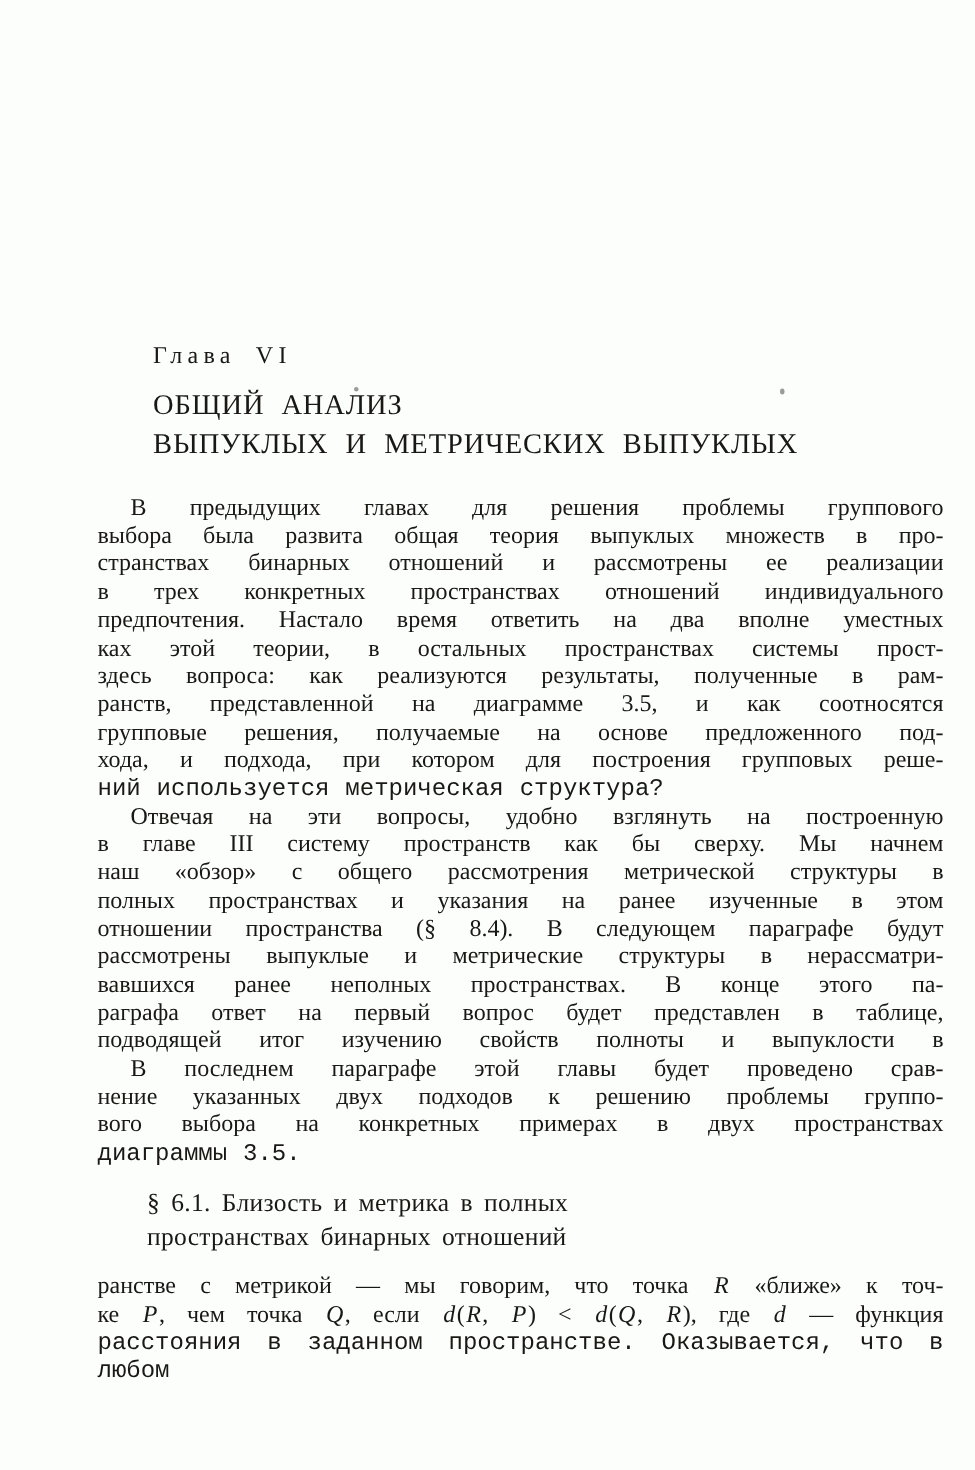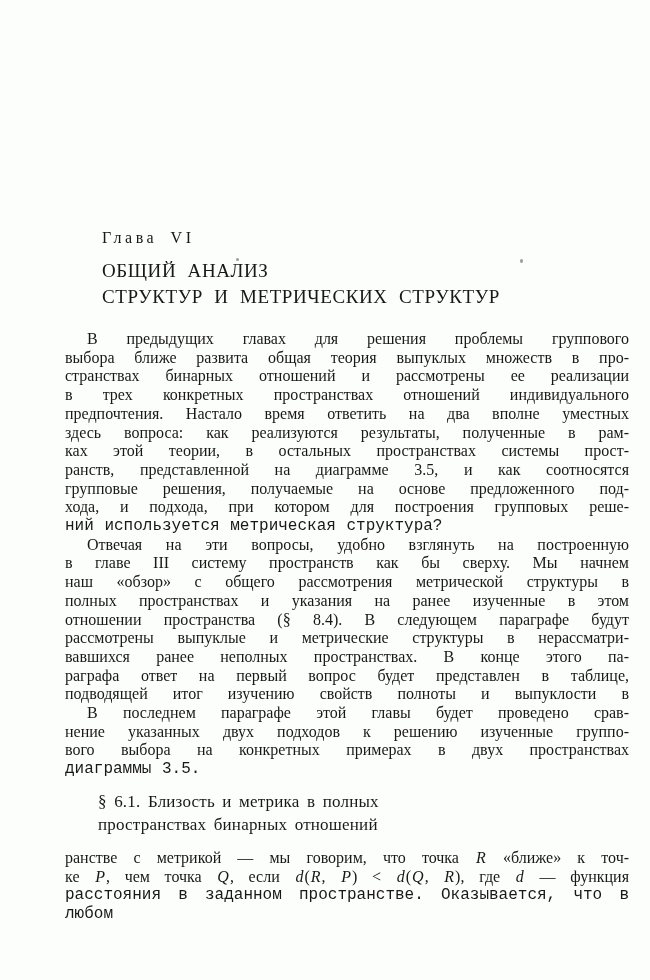--- a/index.html
+++ b/index.html
@@ -83,51 +83,51 @@
 <div class="page">
   <span class="speck s1"></span>
   <span class="speck s2"></span>
 
   <div class="content">
 
     <div class="chapter-label">Глава VI</div>
 
     <h1 class="chapter-title">
       <span class="t-line">ОБЩИЙ АНАЛИЗ</span>
-      <span class="t-line">СТРУКТУР И МЕТРИЧЕСКИХ СТРУКТУР</span>
+      <span class="t-line">ВЫПУКЛЫХ И МЕТРИЧЕСКИХ ВЫПУКЛЫХ</span>
     </h1>
 
     <div class="intro">
         <div class="paragraph">
           <div class="line indent">В предыдущих главах для решения проблемы группового</div>
-          <div class="line">выбора ближе развита общая теория выпуклых множеств в про-</div>
+          <div class="line">выбора была развита общая теория выпуклых множеств в про-</div>
           <div class="line">странствах бинарных отношений и рассмотрены ее реализации</div>
           <div class="line">в трех конкретных пространствах отношений индивидуального</div>
           <div class="line">предпочтения. Настало время ответить на два вполне уместных</div>
+          <div class="line">ках этой теории, в остальных пространствах системы прост-</div>
           <div class="line">здесь вопроса: как реализуются результаты, полученные в рам-</div>
-          <div class="line">ках этой теории, в остальных пространствах системы прост-</div>
           <div class="line">ранств, представленной на диаграмме 3.5, и как соотносятся</div>
           <div class="line">групповые решения, получаемые на основе предложенного под-</div>
           <div class="line">хода, и подхода, при котором для построения групповых реше-</div>
           <div class="line last">ний используется метрическая структура?</div>
         </div>
         <div class="paragraph">
           <div class="line indent">Отвечая на эти вопросы, удобно взглянуть на построенную</div>
           <div class="line">в главе III систему пространств как бы сверху. Мы начнем</div>
           <div class="line">наш «обзор» с общего рассмотрения метрической структуры в</div>
           <div class="line">полных пространствах и указания на ранее изученные в этом</div>
           <div class="line">отношении пространства (§ 8.4). В следующем параграфе будут</div>
           <div class="line">рассмотрены выпуклые и метрические структуры в нерассматри-</div>
           <div class="line">вавшихся ранее неполных пространствах. В конце этого па-</div>
           <div class="line">раграфа ответ на первый вопрос будет представлен в таблице,</div>
           <div class="line">подводящей итог изучению свойств полноты и выпуклости в</div>
         </div>
         <div class="paragraph">
           <div class="line indent">В последнем параграфе этой главы будет проведено срав-</div>
-          <div class="line">нение указанных двух подходов к решению изученные группо-</div>
+          <div class="line">нение указанных двух подходов к решению проблемы группо-</div>
           <div class="line">вого выбора на конкретных примерах в двух пространствах</div>
           <div class="line last">диаграммы 3.5.</div>
         </div>
       </div>
 
     <h2 class="section-heading">
       <span class="h-line">§ 6.1. Близость и метрика в полных</span>
       <span class="h-line">пространствах бинарных отношений</span>
     </h2>
 

